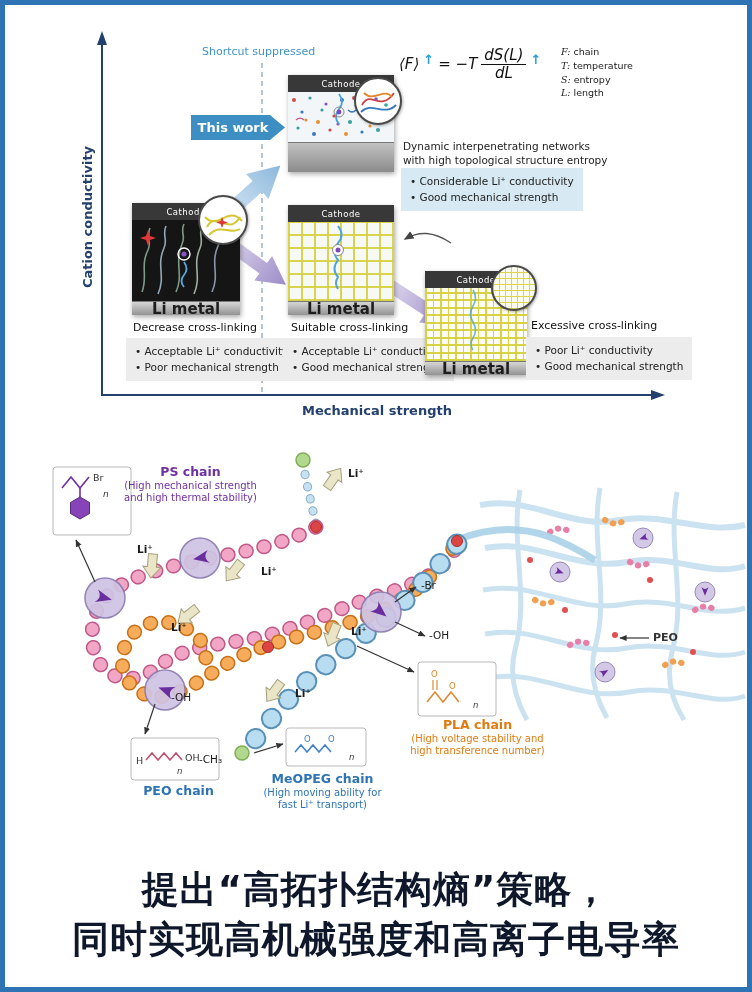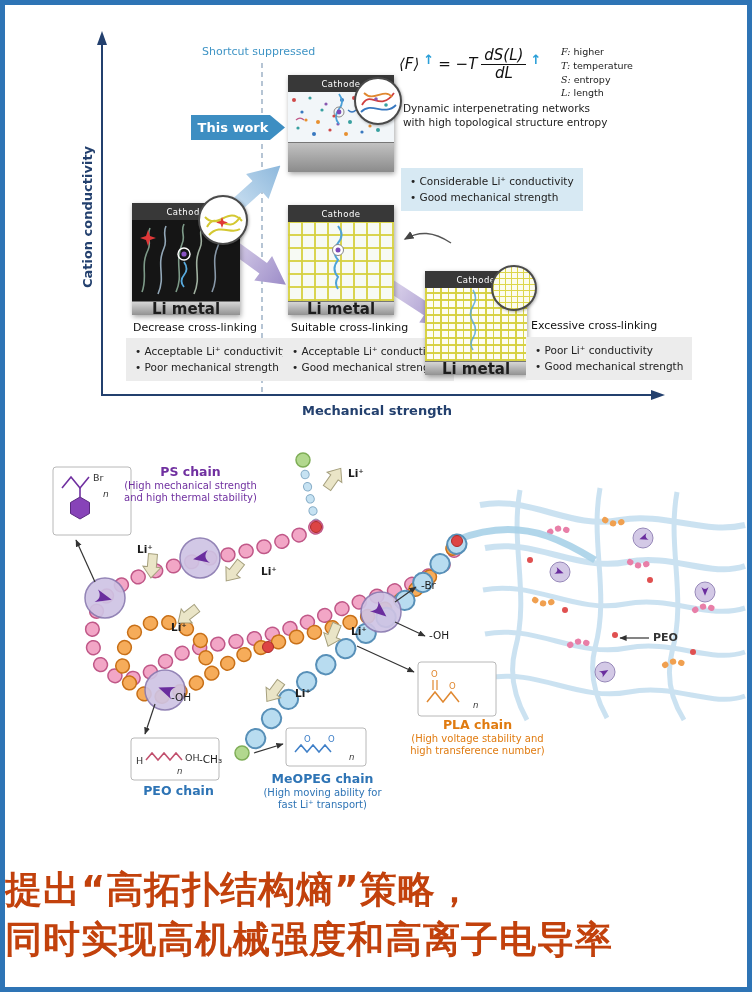--- a/index.html
+++ b/index.html
@@ -63,37 +63,37 @@
   .thiswork { position:absolute; left:186px; top:110px; width:94px; height:25px;
     background:#3d8ec2; color:#fff; font-weight:bold; font-size:13px;
     display:flex; align-items:center; justify-content:center; padding-right:10px;
     clip-path:polygon(0 0,84% 0,100% 50%,84% 100%,0 100%); }
 
   .pcap { position:absolute; font-size:11px; color:#111; white-space:nowrap; }
   .bullets { position:absolute; background:#ececec; padding:5px 9px; font-size:10.5px;
              line-height:1.55; color:#222; white-space:nowrap; }
   .bullets.blue { background:#d7e9f3; }
   .tw-desc { position:absolute; font-size:10.5px; color:#222; line-height:1.35;
-             white-space:nowrap; }
+             white-space:nowrap;margin-top:38px; }
   .note { position:absolute; font-size:10.5px; color:#222; line-height:1.3;
           text-align:center; white-space:nowrap; }
 
   
   .chain-label { position:absolute; text-align:center; line-height:1.25; }
   .cl-title { font-weight:bold; font-size:12.5px; }
   .cl-desc { font-size:10px; }
   .c-purple { color:#7030a0; } .c-blue { color:#2e74b5; } .c-orange { color:#e07b10; }
   .li-lab { position:absolute; font-weight:bold; font-size:10.5px; color:#1c1c1c;
             white-space:nowrap; }
   .end-lab { position:absolute; font-size:10.5px; color:#1c1c1c; white-space:nowrap; }
   .peo-right { position:absolute; font-weight:bold; font-size:11px; color:#333; }
 
   
-  .headline { position:absolute; left:0; top:860px; width:100%; 
-              color:#c2410c; font-weight:800; font-size:37px; line-height:1.35;
+  .headline { position:absolute; left:0; top:860px; width:100%; text-align:center;
+              color:#0f172a; font-weight:800; font-size:37px; line-height:1.35;
               letter-spacing:1px; }
 </style>
 </head>
 <body>
 
 <div class="page">
 
   <svg class="layer" width="752" height="432">
     <defs>
       <marker id="mArr" markerWidth="8" markerHeight="8" refX="6" refY="3" orient="auto">
@@ -124,21 +124,21 @@
     <span>⟨F⟩</span>
     <span class="f-up">↑</span>
     <span>= −T</span>
     <span class="frac">
       <span class="num">dS(L)</span>
       <span class="den">dL</span>
     </span>
     <span class="f-up">↑</span>
   </div>
   <div class="abs formula-legend">
-    <div><i>F:</i> <span>higher</span></div>
+    <div><i>F:</i> <span>chain</span></div>
     <div><i>T:</i> <span>temperature</span></div>
     <div><i>S:</i> <span>entropy</span></div>
     <div><i>L:</i> <span>length</span></div>
   </div>
 
   <div class="thiswork">This work</div>
 
   <div class="panel" style="left:283px;top:70px;width:106px;height:97px;">
     <div class="cath">Cathode</div>
     <div class="pbody pbody-speckle">

